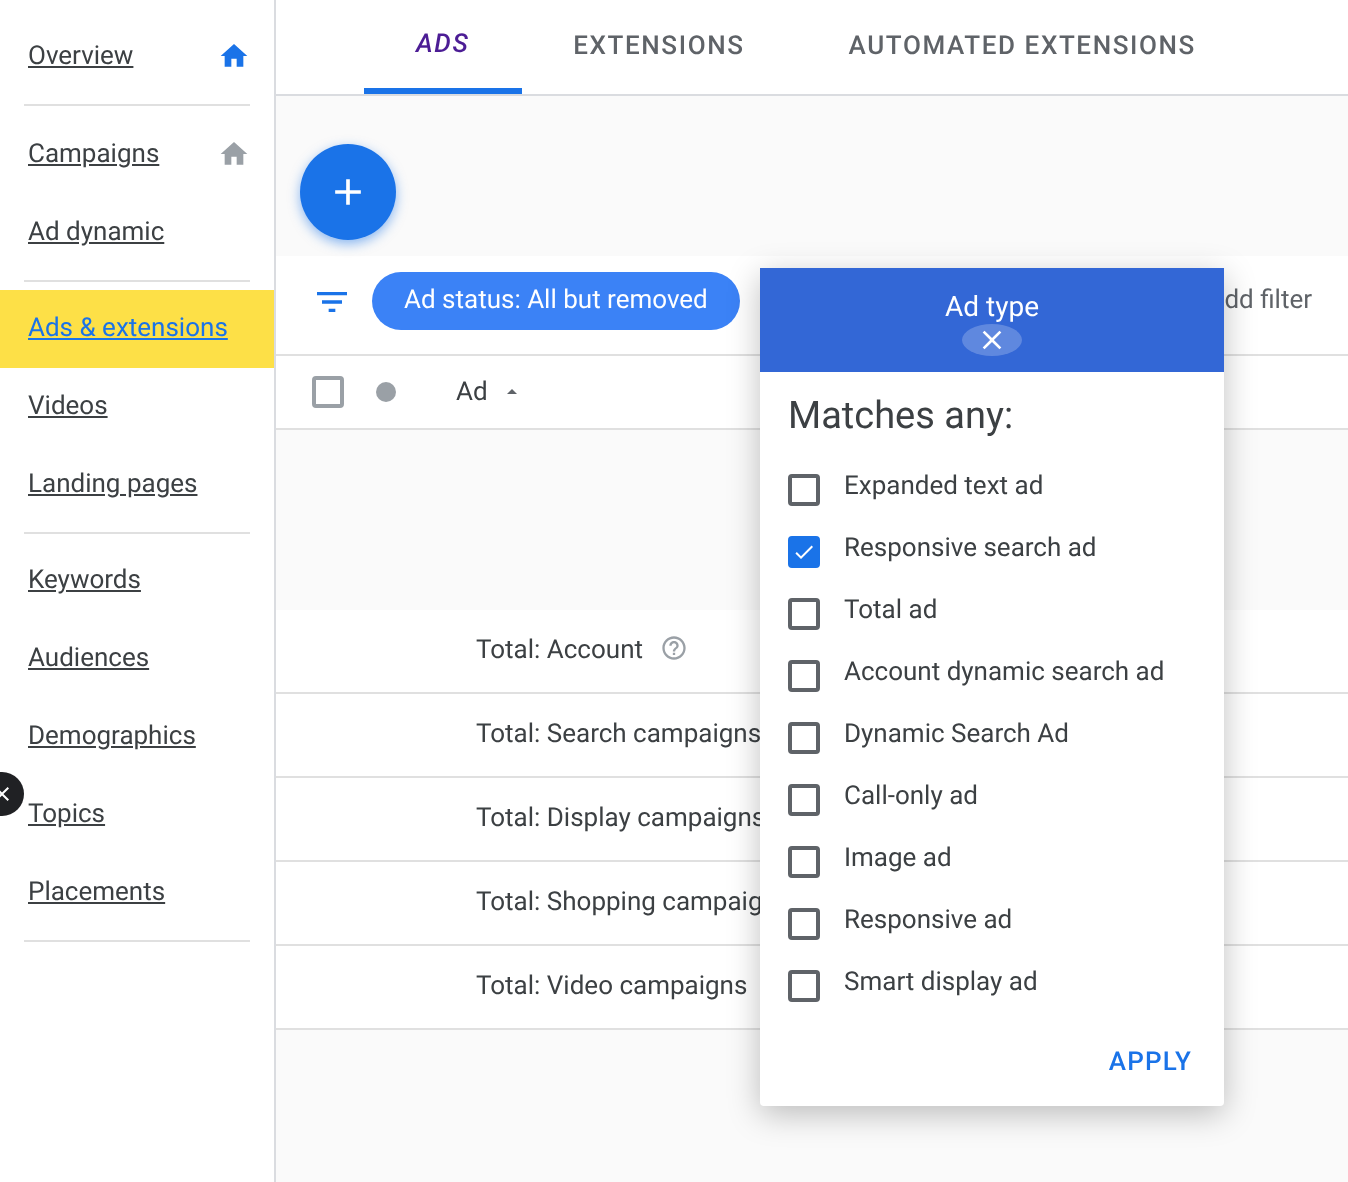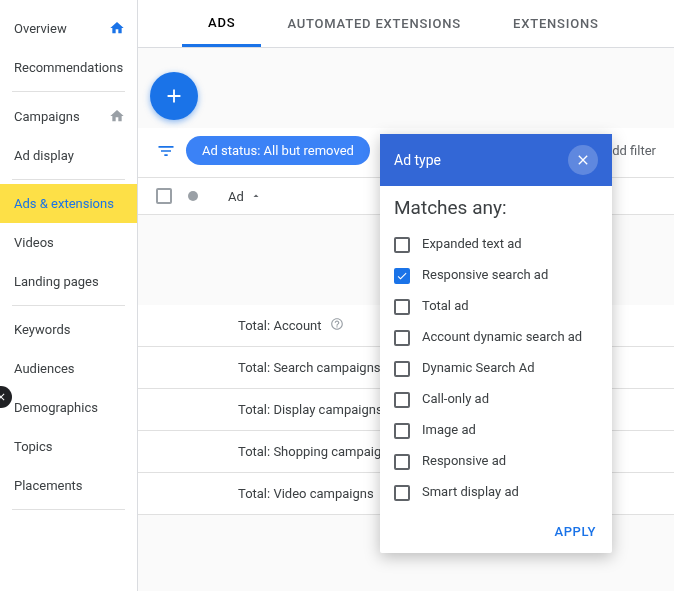--- a/index.html
+++ b/index.html
@@ -1,43 +1,43 @@
 <!DOCTYPE html>
 <html><head>
 <meta charset="utf-8">
 <style>
 * { box-sizing: border-box; margin: 0; padding: 0; }
 body { font-family: Roboto, Arial, sans-serif; font-size: 14px; color: #3c4043; background: #fff; width: 674px; height: 591px; overflow: hidden; position: relative; }
 .layout { display: flex; height: 100%; }
 .sidebar { width: 138px; background: #fff; border-right: 1px solid #dadce0; padding-top: 8px; overflow: hidden; box-shadow: 1px 0 2px rgba(0,0,0,0.04);}
-.side-item { display: flex; align-items: center; justify-content: space-between; padding: 12px 12px 12px 14px; font-size: 13px; color: #3c4043; cursor: pointer; }
+.side-item { display: flex; align-items: center; justify-content: space-between; padding: 12px 12px 12px 14px; font-size: 13px; color: #3c4043; cursor: pointer; text-decoration: underline; }
 .side-item.selected { color: #1a73e8; background: #fde047; }
 .side-icon { width: 16px; height: 16px; fill: #9aa0a6; }
 .side-divider { border-top: 1px solid #e0e0e0; margin: 4px 12px; }
 .main { flex: 1; position: relative; background: #fafafa; }
 .tabs { display: flex; height: 48px; border-bottom: 1px solid #dadce0; background: #fff; padding-left: 44px; }
 .tab { padding: 0 26px; display: flex; align-items: center; letter-spacing: 0.8px; font-size: 13px; font-weight: 500; color: #5f6368; cursor: pointer; }
-.tab.active { color: #000000; border-bottom: 3px solid #1a73e8; }
+.tab.active { color: #4c1d95; border-bottom: 3px solid #1a73e8; font-style: italic; }
 .fab { position: absolute; top: 72px; left: 150px; width: 48px; height: 48px; border-radius: 50%; background: #1a73e8; display: flex; align-items: center; justify-content: center; box-shadow: 0 2px 6px rgba(26,115,232,0.5); cursor: pointer; }
 .fab svg { fill: #fff; width: 22px; height: 22px; }
 .filter-row { display: flex; align-items: center; margin-top: 80px; padding: 8px 14px 12px 14px; background: #fff; border-bottom: 1px solid #e0e0e0; position: relative; }
 .filter-icon { width: 28px; display:flex; justify-content:center; margin-right: 6px; }
 .filter-icon svg { fill: #1a73e8; width: 20px; height: 20px; }
 .chip { background: #3b82f6; color: #fff; border-radius: 16px; padding: 7px 16px; font-size: 13px; cursor: pointer; }
 .add-filter { margin-left: auto; color: #5f6368; font-size: 13px; padding-right: 4px; }
 .header-row { display: flex; align-items: center; padding: 10px 14px; background: #fff; border-bottom: 1px solid #e0e0e0; }
 .chk { width: 16px; height: 16px; border: 2px solid #9aa0a6; border-radius: 2px; margin: 0 16px 0 4px; }
 .dot { width: 10px; height: 10px; background: #9aa0a6; border-radius: 50%; margin-right: 30px; }
 .col-ad { font-size: 13px; color: #3c4043; display: flex; align-items: center; gap: 6px; }
 .summary-block { background: #fff; margin-top: 90px; }
 .summary-row { display:flex; align-items:center; height: 42px; padding-left: 100px; border-bottom: 1px solid #e0e0e0; font-size: 13px; color: #3c4043; }
 .summary-row .help { margin-left: 8px; }
 .help svg { width: 14px; height: 14px; fill: #9aa0a6; }
 .popup { position: absolute; top: 134px; left: 380px; width: 232px; background: #fff; box-shadow: 0 4px 16px rgba(0,0,0,0.25); border-radius: 2px; }
-.popup-hdr { background: #3367d6; color: #fff; height: 52px; display: flex; align-items: center; padding: 0 14px; justify-content: space-between; }
+.popup-hdr { background: #3367d6; color: #fff; height: 52px; display: flex; align-items: center; padding: 12px 14px; justify-content: space-between; flex-direction: column; }
 .close-btn { width: 30px; height: 30px; border-radius: 50%; background: rgba(255,255,255,0.22); display: flex; align-items: center; justify-content: center; cursor: pointer; }
 .close-btn svg { fill: #fff; width: 16px; height: 16px; }
 .popup-body { padding: 10px 12px 6px 14px; max-height: 330px; overflow-y: auto; position: relative; }
 .matches { font-size: 19px; color: #3c4043; margin-bottom: 10px; }
 .opt { display: flex; align-items: flex-start; gap: 12px; padding: 7px 0; font-size: 13px; color: #3c4043; cursor: pointer; }
 .opt .box { width: 16px; height: 16px; border: 2px solid #5f6368; border-radius: 2px; flex-shrink: 0; margin-top: 1px; }
 .opt.checked .box { background: #1a73e8; border-color: #1a73e8; display:flex; align-items:center; justify-content:center; }
 .opt.checked .box svg { fill:#fff; width:12px; height:12px; }
 .popup-ftr { display: flex; justify-content: flex-end; padding: 10px 16px 14px; }
 .apply-btn { color: #1a73e8; font-weight: 500; letter-spacing: 0.6px; font-size: 13px; cursor: pointer; }
@@ -48,32 +48,29 @@
 <body>
 
 <div class="layout">
   <div class="sidebar">
     <div class="side-item">
       <span>Overview</span>
       <svg class="side-icon" style="fill:#1a73e8" viewBox="0 0 24 24">
           <path d="M10 20v-6h4v6h5v-8h3L12 3 2 12h3v8z"></path>
         </svg>
     </div>
-    <div class="side-item">
-      <span>Recommendations</span>
-    </div>
     <div class="side-divider"></div>
     <div class="side-item">
       <span>Campaigns</span>
       <svg class="side-icon" viewBox="0 0 24 24">
           <path d="M10 20v-6h4v6h5v-8h3L12 3 2 12h3v8z"></path>
         </svg>
     </div>
     <div class="side-item">
-      <span>Ad display</span>
+      <span>Ad dynamic</span>
     </div>
     <div class="side-divider"></div>
     <div class="side-item selected">
       <span>Ads &amp; extensions</span>
     </div>
     <div class="side-item">
       <span>Videos</span>
     </div>
     <div class="side-item">
       <span>Landing pages</span>
@@ -93,22 +90,22 @@
     </div>
     <div class="side-item">
       <span>Placements</span>
     </div>
     <div class="side-divider"></div>
   </div>
 
   <div class="main">
     <div class="tabs">
       <div class="tab active">ADS</div>
+      <div class="tab">EXTENSIONS</div>
       <div class="tab">AUTOMATED EXTENSIONS</div>
-      <div class="tab">EXTENSIONS</div>
     </div>
 
     <div class="filter-row">
       <div class="filter-icon">
         <svg viewBox="0 0 24 24">
             <path d="M10 18h4v-2h-4v2zM3 6v2h18V6H3zm3 7h12v-2H6v2z"></path>
           </svg>
       </div>
       <div class="chip">Ad status: All but removed</div>
       <div class="add-filter">dd filter</div>

